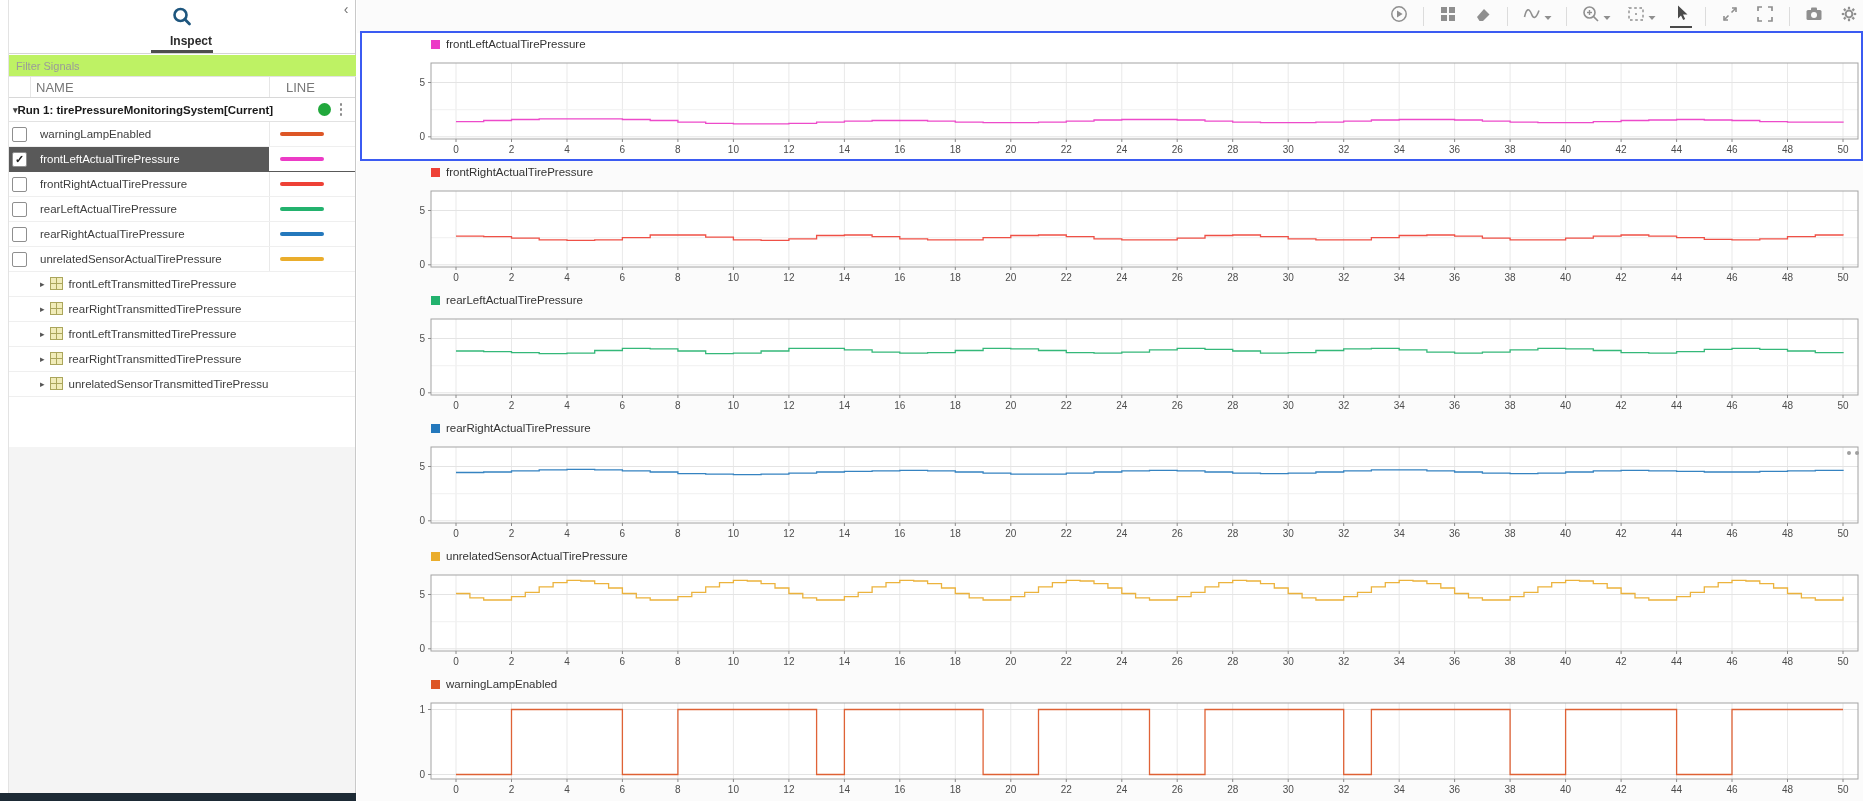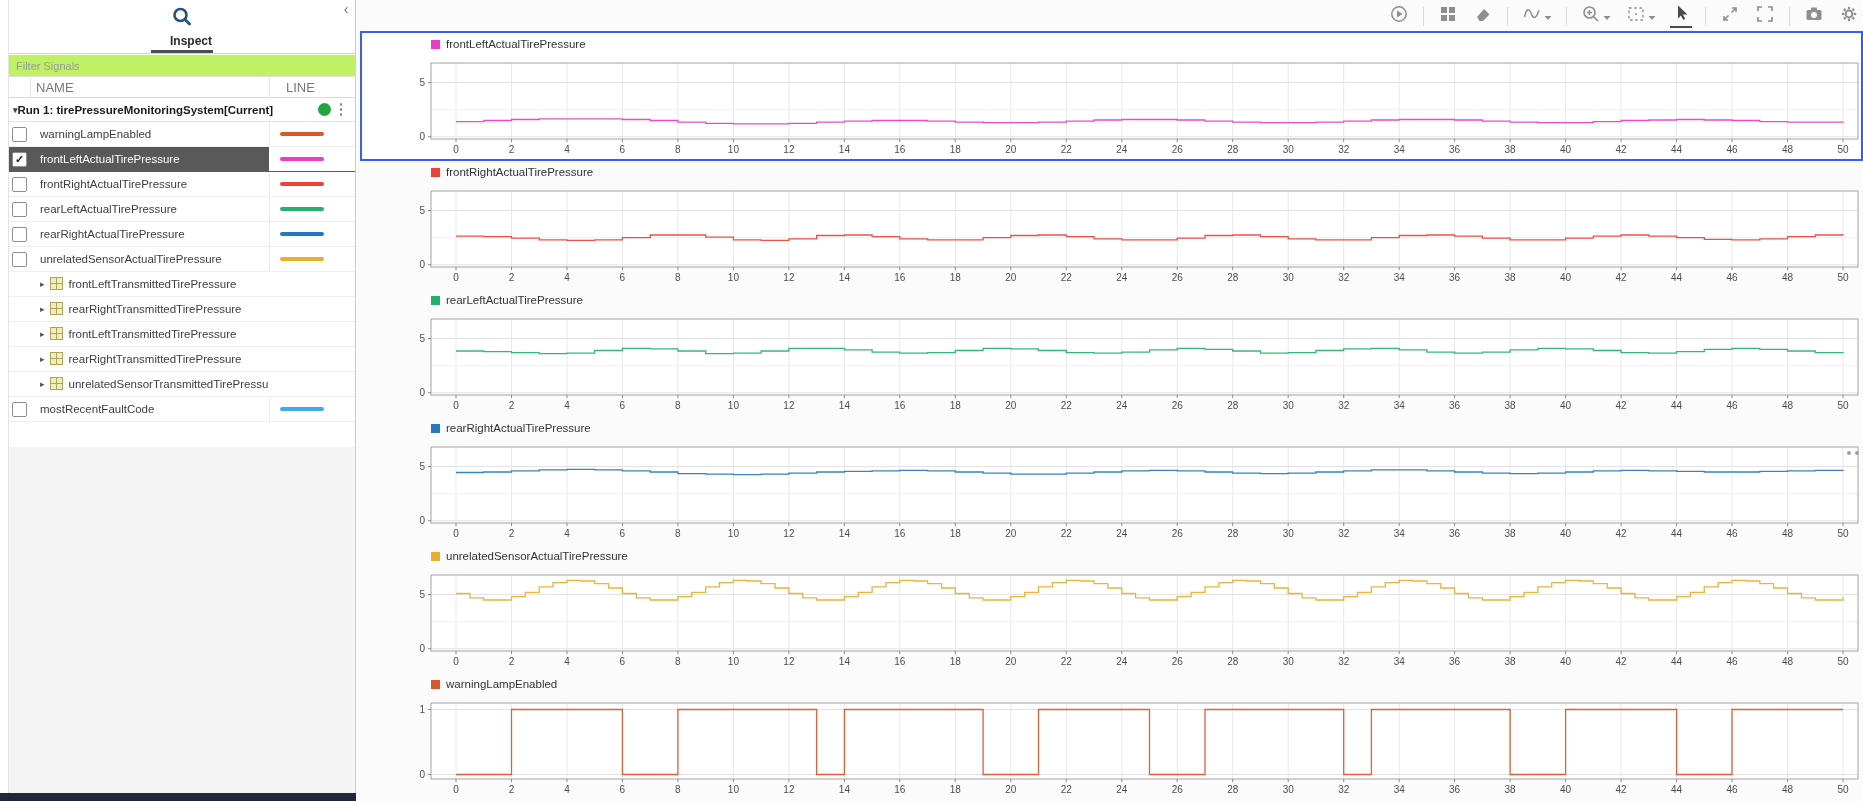--- a/index.html
+++ b/index.html
@@ -216,29 +216,20 @@
           <div class="name-cell">
             <span class="bus-caret">▸</span>
             <span class="bus-icon"><svg width="13" height="13" viewBox="0 0 13 13">
                 <rect x="0.5" y="0.5" width="12" height="12" fill="#f1ecb9" stroke="#aba65c"></rect>
                 <line x1="6.5" y1="0.5" x2="6.5" y2="12.5" stroke="#aba65c"></line>
                 <line x1="0.5" y1="6.5" x2="12.5" y2="6.5" stroke="#aba65c"></line>
               </svg></span>
             <span>unrelatedSensorTransmittedTirePressu</span>
           </div>
           <div class="line-cell no-border"></div>
-        </div>
-        <div class="row">
-          <div class="check-cell">
-            <div class="checkbox"></div>
-          </div>
-          <div class="name-cell">mostRecentFaultCode</div>
-          <div class="line-cell">
-            <div class="swatch" style="background: rgb(65, 170, 235);"></div>
-          </div>
         </div>
       </div>
 
     <div class="sidebar-lower"></div>
     <div class="bottom-strip"></div>
   </div>
 
   <div class="plot-panel">
     <div class="toolbar">
         <div class="tb-item">

